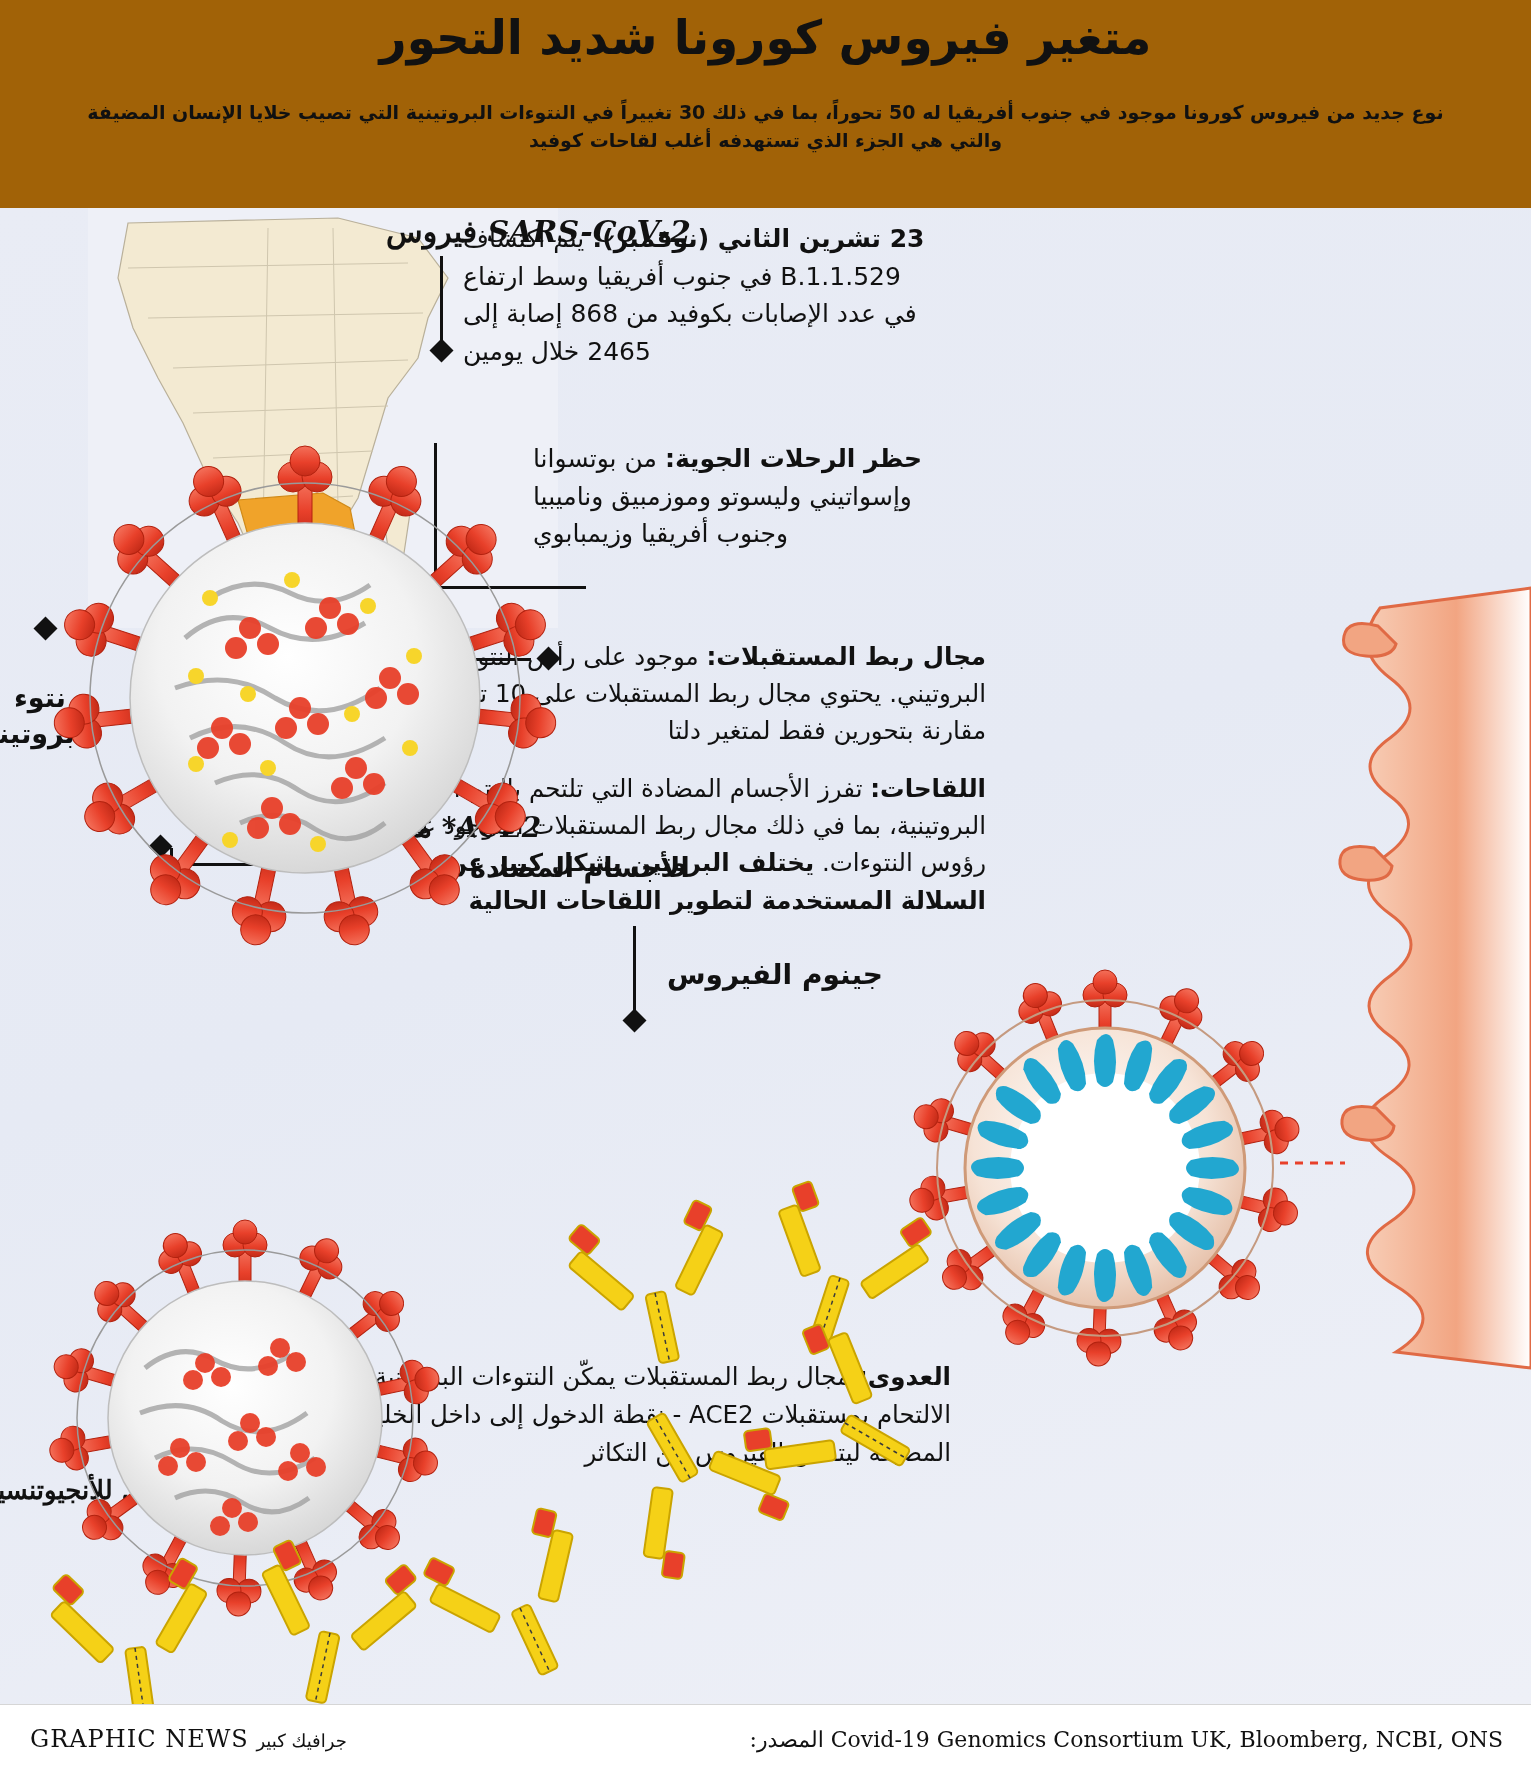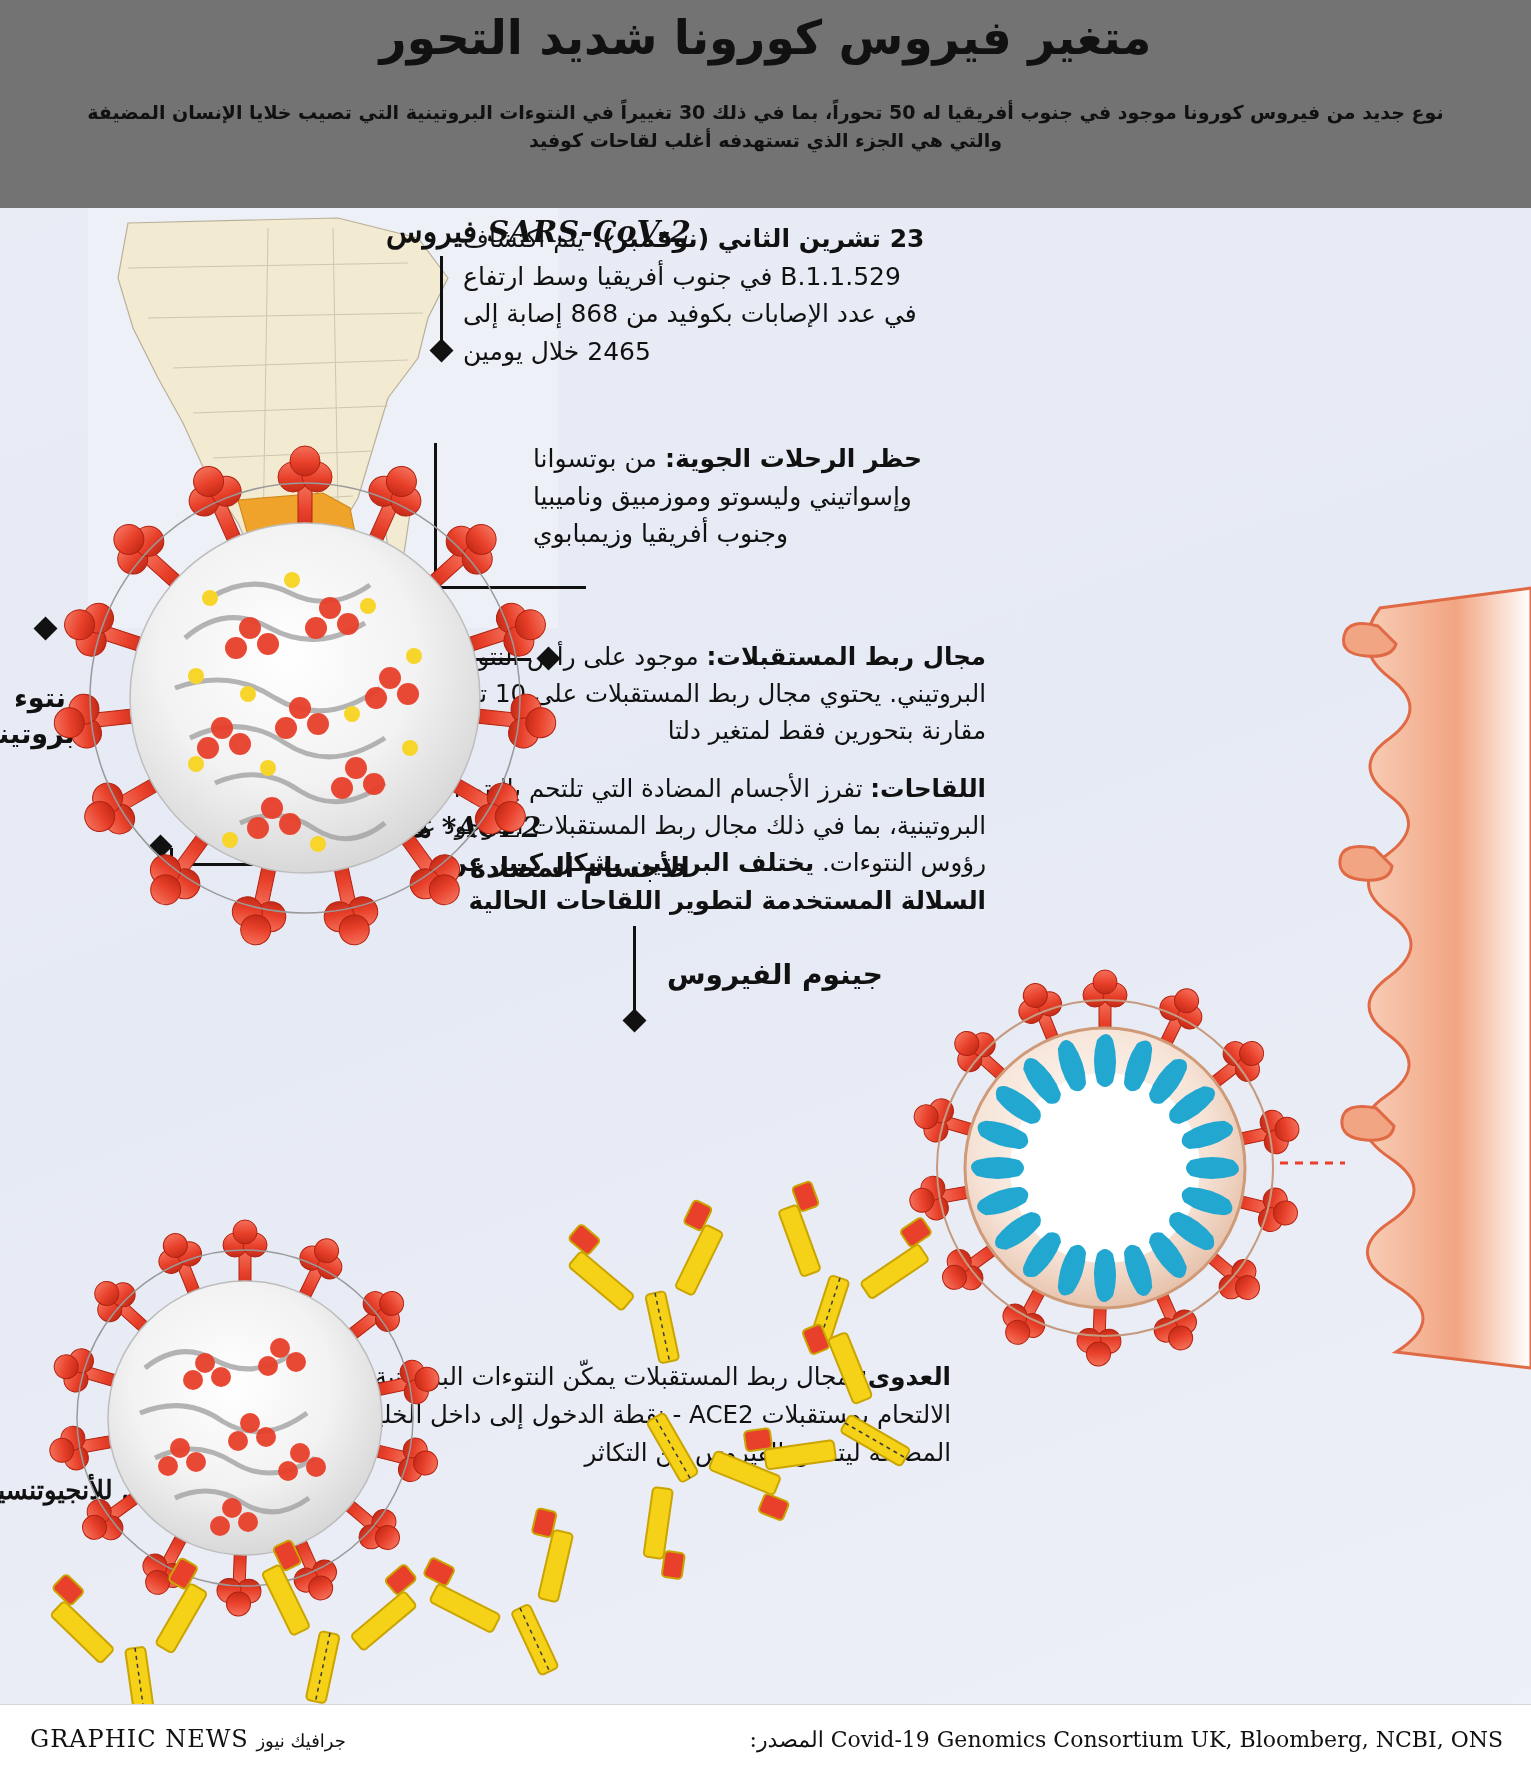--- a/index.html
+++ b/index.html
@@ -9,21 +9,21 @@
     font-family: "DejaVu Sans", "Liberation Sans", sans-serif;
     background: #ffffff;
     position: relative;
     overflow: hidden;
   }
   .page { position:absolute; inset:0; }
 
   
   .header {
     position:absolute; left:0; top:0; width:1531px; height:208px;
-    background:#737373;
+    background:#a16207;
   }
   .title {
     position:absolute; top:10px; left:0; width:1531px;
     text-align:center;
     font-size:47px; font-weight:bold; color:#111;
     letter-spacing:0px;
   }
   .subtitle {
     position:absolute; top:98px; left:60px; width:1411px;
     text-align:center;
@@ -719,18 +719,18 @@
     </svg>
 
   </div>
 
   <div class="footer">
     <div class="footer-left">
       <span>Covid-19 Genomics Consortium UK, Bloomberg, NCBI, ONS</span>
       <span>المصدر:</span>
     </div>
     <div class="footer-right">
-      <span class="gn-ar">جرافيك نيوز</span>
+      <span class="gn-ar">جرافيك كبير</span>
       <span>GRAPHIC NEWS</span>
     </div>
   </div>
 
 </div>
 
 </body></html>

